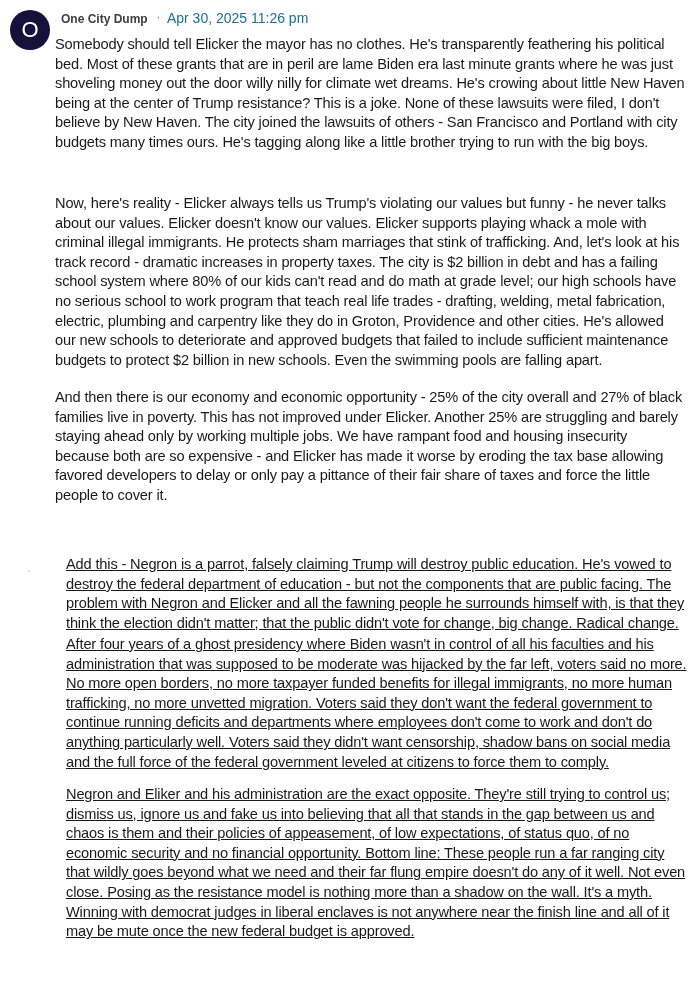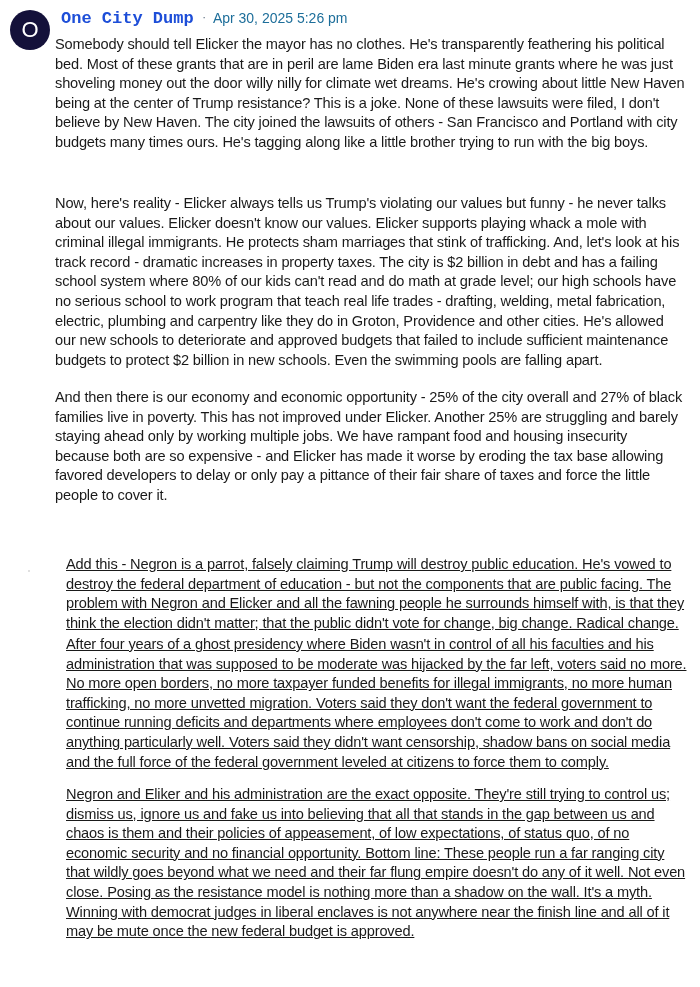--- a/index.html
+++ b/index.html
@@ -4,21 +4,21 @@
   <style>
     html, body { margin: 0; padding: 0; background: #ffffff; }
     body { width: 700px; height: 987px; overflow: hidden; position: relative;
       font-family: "Liberation Sans", sans-serif; color: #1a1a1a; }
     .comment { position: absolute; left: 0; top: 0; width: 700px; }
     .avatar { position: absolute; left: 10px; top: 10px; width: 40px; height: 40px;
       border-radius: 50%; background: #14113a; color: #ffffff;
       display: flex; align-items: center; justify-content: center;
       font-size: 22px; font-family: "Liberation Sans", sans-serif; }
     .header { position: absolute; left: 61px; top: 9px; white-space: nowrap; }
-    .author { font-weight: bold; font-size: 17px; color: #1d4ed8; font-family: Liberation Mono, monospace; }
+    .author { font-weight: bold; font-size: 12px; color: #404040; }
     .sep { color: #6b7a8a; font-size: 13px; margin: 0 2px 0 4px; position: relative; top: -2px; }
     .timestamp { color: #1d6e9a; font-size: 14px; }
     .body { position: absolute; left: 55px; width: 630px; font-size: 14.6px; line-height: 19.6px;
       color: #1a1a1a; letter-spacing: -0.15px; }
     .body p { margin: 0; }
     .p1 { top: 35px; }
     .p2 { top: 194px; }
     .p3 { top: 388px; }
     .quote { position: absolute; left: 65px; width: 625px; font-size: 14.6px; line-height: 19.6px;
       color: #1a1a1a; letter-spacing: -0.15px; }
@@ -31,21 +31,21 @@
 </head>
 <body>
 
 <div class="comment">
   <div class="avatar">
     <span>O</span>
   </div>
   <div class="header">
     <span class="author">One City Dump</span>
     <span class="sep">·</span>
-    <span class="timestamp">Apr 30, 2025 5:26 pm</span>
+    <span class="timestamp">Apr 30, 2025 11:26 pm</span>
   </div>
 
   <div class="body p1">
     <p>Somebody should tell Elicker the mayor has no clothes. He's transparently feathering his political bed. Most of these grants that are in peril are lame Biden era last minute grants where he was just shoveling money out the door willy nilly for climate wet dreams. He's crowing about little New Haven being at the center of Trump resistance? This is a joke. None of these lawsuits were filed, I don't believe by New Haven. The city joined the lawsuits of others - San Francisco and Portland with city budgets many times ours. He's tagging along like a little brother trying to run with the big boys.</p>
   </div>
   <div class="body p2">
     <p>Now, here's reality - Elicker always tells us Trump's violating our values but funny - he never talks about our values. Elicker doesn't know our values. Elicker supports playing whack a mole with criminal illegal immigrants. He protects sham marriages that stink of trafficking. And, let's look at his track record - dramatic increases in property taxes. The city is $2 billion in debt and has a failing school system where 80% of our kids can't read and do math at grade level; our high schools have no serious school to work program that teach real life trades - drafting, welding, metal fabrication, electric, plumbing and carpentry like they do in Groton, Providence and other cities. He's allowed our new schools to deteriorate and approved budgets that failed to include sufficient maintenance budgets to protect $2 billion in new schools. Even the swimming pools are falling apart.</p>
   </div>
   <div class="body p3">
     <p>And then there is our economy and economic opportunity - 25% of the city overall and 27% of black families live in poverty. This has not improved under Elicker. Another 25% are struggling and barely staying ahead only by working multiple jobs. We have rampant food and housing insecurity because both are so expensive - and Elicker has made it worse by eroding the tax base allowing favored developers to delay or only pay a pittance of their fair share of taxes and force the little people to cover it.</p>

